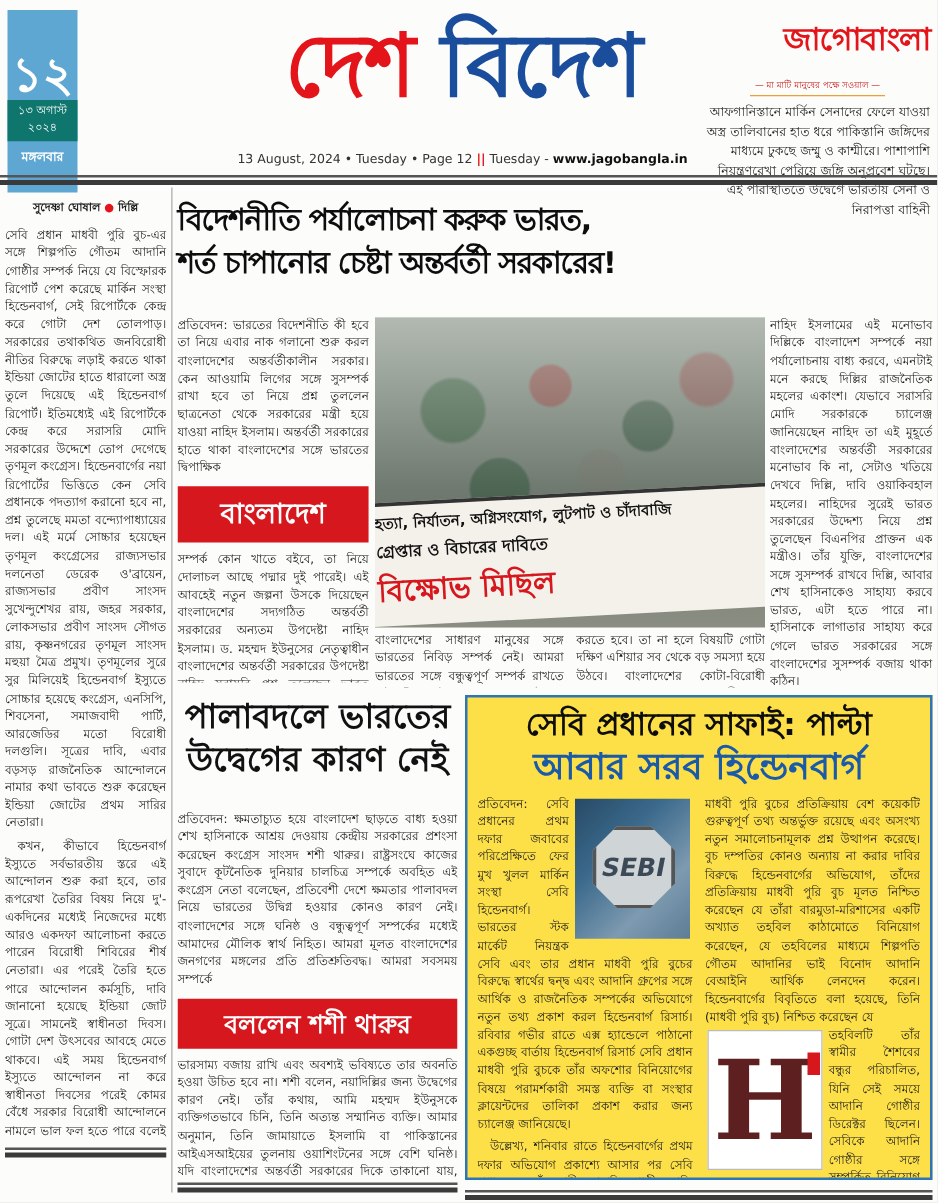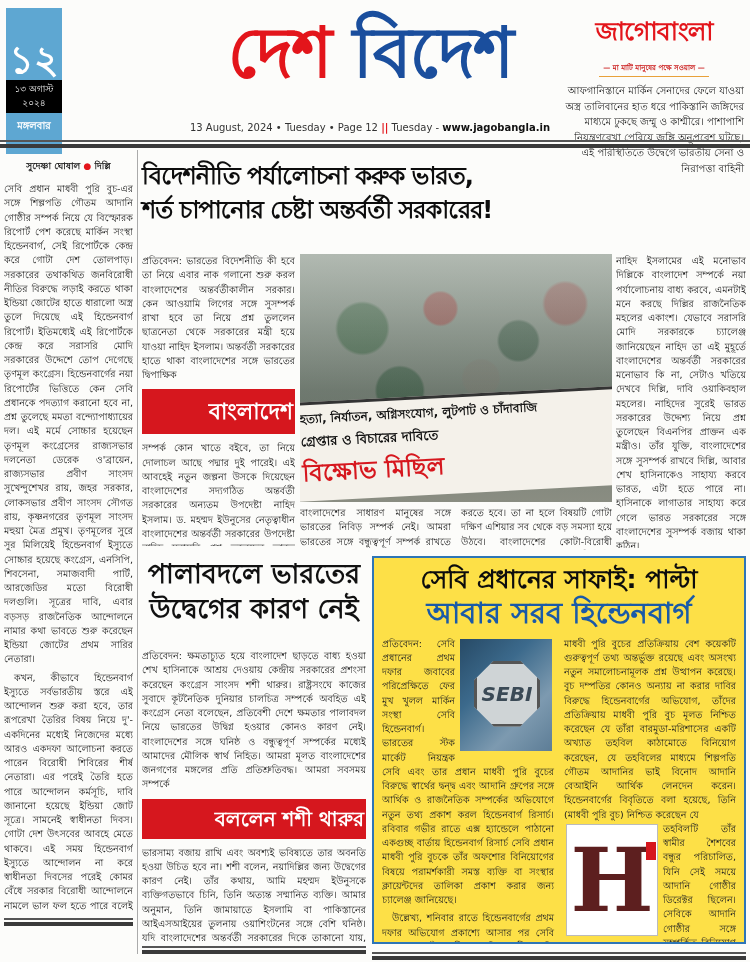--- a/index.html
+++ b/index.html
@@ -5,48 +5,48 @@
   * { margin:0; padding:0; box-sizing:border-box; }
   html,body { background:#e8e8e4; }
   .page {
     position:relative; width:750px; height:962px; margin:0 auto;
     background:#fcfcfa; overflow:hidden; color:#1a1a1a;
     font-family:"DejaVu Sans", sans-serif;
   }
   
   .pagebox { position:absolute; left:6px; top:8px; width:56px; height:146px; background:#5ea7d2; text-align:center; }
   .pagebox .pn { color:#fff; font-size:38px; font-weight:bold; padding-top:22px; height:72px; }
-  .pagebox .pdate { background:#000000; color:#fff; font-size:9px; line-height:1.5; padding:3px 1px; }
+  .pagebox .pdate { background:#0f766e; color:#fff; font-size:9px; line-height:1.5; padding:3px 1px; }
   .pagebox .pday { color:#fff; font-size:10px; font-weight:bold; padding-top:5px; }
   .masthead { position:absolute; left:160px; top:6px; width:420px; text-align:center; font-weight:bold; font-size:70px; line-height:1.35; letter-spacing:-2px; white-space:nowrap; }
   .masthead .w1 { color:#e3151b; }
   .masthead .w2 { color:#1a4e9d; }
   .dateline { position:absolute; left:160px; top:122px; width:420px; text-align:center; font-size:10px; color:#333; }
   .dateline .sep { color:#e3151b; font-weight:bold; }
   .dateline .site { font-weight:bold; color:#111; }
   .logoblock { position:absolute; right:6px; top:12px; width:180px; text-align:center; }
-  .logoblock .logo { color:#e3151b; font-size:25px; font-weight:bold; letter-spacing:-1px; }
-  .logoblock .tagline { color:#c22; font-size:7px; border-bottom:1px solid #e8a13a; display:inline-block; padding:0 4px 2px; margin-top:1px;font-weight:bold; }
+  .logoblock .logo { color:#e3151b; font-size:25px; font-weight:bold; letter-spacing:-1px;text-align:right; }
+  .logoblock .tagline { color:#c22; font-size:7px; border-bottom:1px solid #e8a13a; display:inline-block; padding:0 4px 2px; margin-top:1px; }
   .logoblock .brief { margin-top:6px; font-size:10px; line-height:1.55; text-align:right; color:#222; }
   .hrule { border-top:2px solid #555; border-bottom:4px solid #3a3a3a; height:8px; }
   .header-rule { position:absolute; left:0; right:0; top:140px; }
   
   .leftcol { position:absolute; left:4px; top:152px; width:129px; height:760px; overflow:hidden; }
   .leftcol h2 { font-size:18px; line-height:1.3; text-align:center; font-weight:bold; color:#111; }
   .leftcol .byline { text-align:center; font-size:9px; font-weight:bold; margin:7px 0 8px; }
   .leftcol .byline .dot { color:#e3151b; }
   .bodytext { font-size:9.5px; line-height:1.5; text-align:justify; color:#202020; }
   .bodytext p + p { margin-top:4px; text-indent:10px; }
   .leftcol-rule { position:absolute; left:4px; width:129px; top:918px; }
   .vline { position:absolute; top:150px; bottom:8px; width:0; border-left:1px solid #aaa; }
   .v1 { left:137px; }
   
   .main-head { position:absolute; left:142px; top:148px; width:604px; font-size:24px; font-weight:bold; line-height:1.4; color:#0d0d0d; letter-spacing:-1px; white-space:nowrap;margin-top:12px; }
   .main-col1 { position:absolute; left:142px; top:254px; width:153px; height:292px; overflow:hidden; }
-  .red-banner { background:#d6171e; color:#fff; font-weight:bold; text-align:right; }
+  .red-banner { background:#d6171e; color:#fff; font-weight:bold; text-align:center; }
   .main-col1 .red-banner { font-size:22px; padding:6px 2px; margin:7px 0; }
   .photo { position:absolute; left:300px; top:254px; width:312px; height:248px; overflow:hidden;
     background:
       radial-gradient(circle at 20% 30%, rgba(30,80,40,.55) 0 8%, transparent 9%),
       radial-gradient(circle at 45% 22%, rgba(160,30,30,.5) 0 6%, transparent 7%),
       radial-gradient(circle at 70% 35%, rgba(20,60,35,.5) 0 7%, transparent 8%),
       radial-gradient(circle at 85% 20%, rgba(150,40,40,.45) 0 6%, transparent 7%),
       radial-gradient(circle at 32% 55%, rgba(25,70,40,.5) 0 9%, transparent 10%),
       radial-gradient(circle at 58% 50%, rgba(120,120,110,.6) 0 8%, transparent 9%),
       linear-gradient(180deg,#9aa59a 0%, #7f8b80 30%, #6f7a70 55%, #8a8d82 100%);

